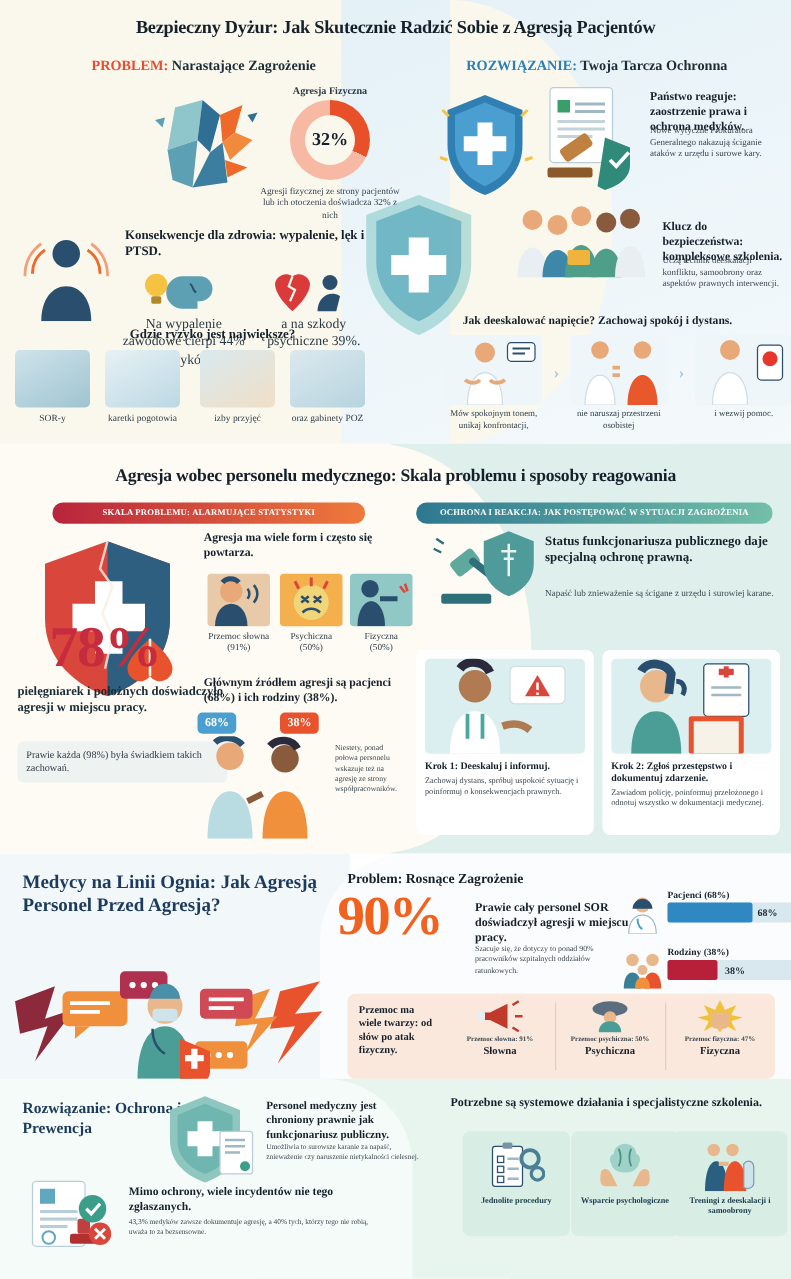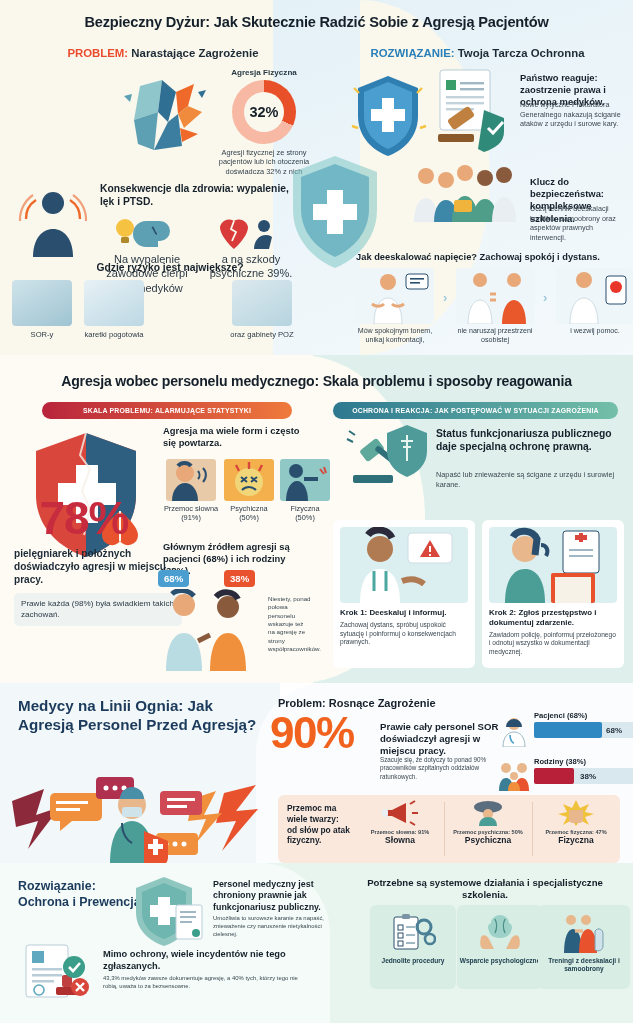--- a/index.html
+++ b/index.html
@@ -2,21 +2,21 @@
 <html><head>
 <meta charset="utf-8">
 <style>
   * { box-sizing: border-box; margin: 0; padding: 0; }
   html, body {
     width: 633px; height: 1023px;
     font-family: "Liberation Sans", sans-serif;
     background: #ffffff;
     overflow: hidden;
   }
-  .page { position: relative; width: 633px; height: 977px; }
+  .page { position: relative; width: 633px; height: 977px; font-family: Liberation Serif, serif; }
 
   
   .sec1 { position: relative; width: 633px; height: 355px; display: flex; }
   .sec1 .bg-left  { position:absolute; left:0; top:0; width:400px; height:355px; background:#faf8ec; }
   .sec1 .bg-right { position:absolute; right:0; top:0; width:360px; height:355px;
                     background: linear-gradient(160deg,#e4f1f7 0%, #eef6fa 60%, #f4f9fb 100%); }
   .sec1 .bg-curve { position:absolute; left:360px; top:0; width:130px; height:355px;
                     background:#faf8ec; border-radius: 0 100% 100% 0 / 0 50% 50% 0; }
   .sec1 .inner { position:relative; width:100%; height:100%; }
 
@@ -208,20 +208,24 @@
 
       <div class="gdzie">Gdzie ryzyko jest największe?</div>
 
       <div class="place" style="left:8px; top:280px;">
         <div class="ph" style="background:linear-gradient(150deg,#cfe3ea,#9fc4d2);"></div>
         <div class="pl">SOR-y</div>
       </div>
       <div class="place" style="left:80px; top:280px;">
         <div class="ph" style="background:linear-gradient(150deg,#e7f1f5,#bcd8e4);"></div>
         <div class="pl">karetki pogotowia</div>
+      </div>
+      <div class="place" style="left:156px; top:280px;">
+        <div class="ph" style="background:linear-gradient(150deg,#d9e9ef,#f0dfc6);"></div>
+        <div class="pl">izby przyjęć</div>
       </div>
       <div class="place" style="left:228px; top:280px;">
         <div class="ph" style="background:linear-gradient(150deg,#dce9ee,#b6d4df);"></div>
         <div class="pl">oraz gabinety POZ</div>
       </div>
 
       <div class="ill" style="left:280px; top:150px; width:110px; height:120px;">
         <svg width="110" height="120" viewBox="0 0 110 120">
           <path d="M55 6l42 16v38c0 30-22 50-42 58-20-8-42-28-42-58V22z" fill="#7fc7c4" opacity="0.55"></path>
           <path d="M55 14l34 13v32c0 25-18 41-34 48-16-7-34-23-34-48V27z" fill="#4a9fb5" opacity="0.6"></path>

